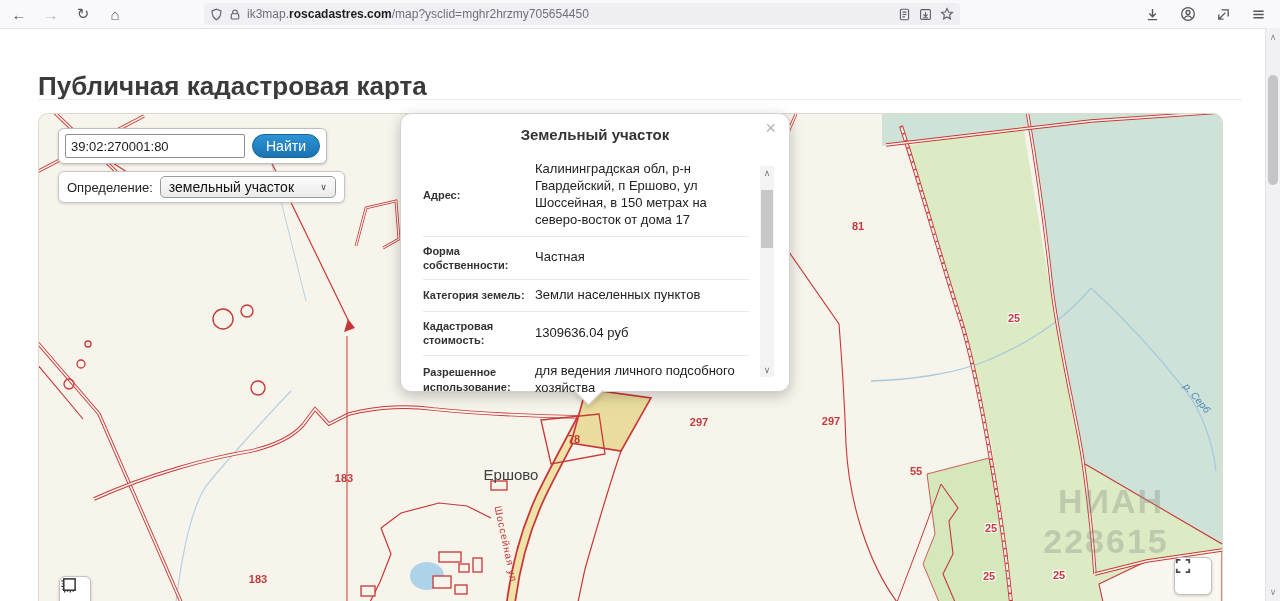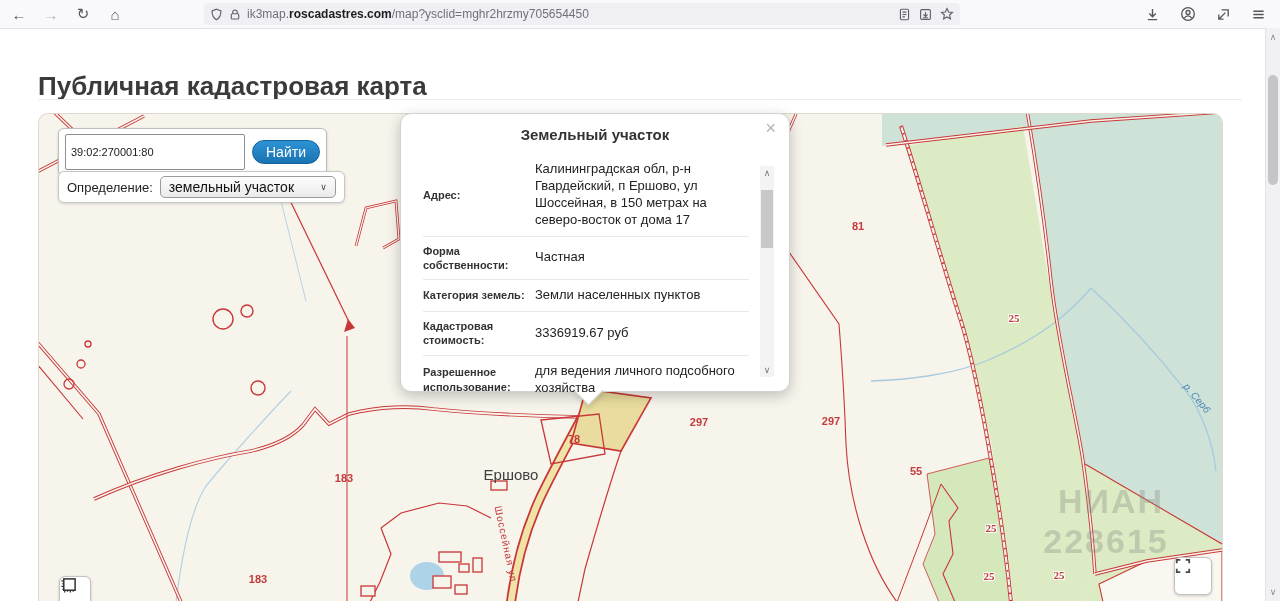--- a/index.html
+++ b/index.html
@@ -30,31 +30,31 @@
   .pagescroll .arr{position:absolute;left:0;width:14px;text-align:center;color:#8a8a90;font-size:9px;}
   .pagescroll .thumb{position:absolute;left:2px;top:47px;width:10px;height:110px;background:#c5c5c9;border-radius:5px;}
 
   
   .map{position:absolute;left:38px;top:113px;width:1183px;height:488px;background:#f7f4ec;
        border:1px solid #ddd9cf;border-bottom:none;border-radius:10px 10px 0 0;overflow:hidden;box-sizing:content-box;}
   .map svg{position:absolute;left:0;top:0;}
   .maplabels{position:absolute;left:0;top:0;width:100%;height:100%;pointer-events:none;}
   .maplabels span{position:absolute;transform:translate(-50%,-50%);white-space:nowrap;}
   .num{color:#c33b3b;font-weight:bold;font-size:11px;}
-  .halo{text-shadow:-1px -1px 0 #fff,1px -1px 0 #fff,-1px 1px 0 #fff,1px 1px 0 #fff;font-family:Liberation Serif, serif;}
+  .halo{text-shadow:-1px -1px 0 #fff,1px -1px 0 #fff,-1px 1px 0 #fff,1px 1px 0 #fff;}
   .place{color:#3f3f3f;font-size:15px;}
   .street{color:#c33b3b;font-size:10px;transform:translate(-50%,-50%) rotate(78deg)!important;letter-spacing:1px;}
   .river{color:#4a86b4;font-size:10px;font-style:italic;transform:translate(-50%,-50%) rotate(50deg)!important;}
   .watermark{color:#878d87;opacity:.35;font-weight:bold;font-size:34px;letter-spacing:2px;}
 
   
   .sbox{position:absolute;left:19px;top:14px;background:#fff;border:1px solid #bdbdbd;border-radius:6px;
         box-shadow:0 1px 3px rgba(0,0,0,.18);padding:5px 6px;display:flex;align-items:center;gap:7px;z-index:5;}
-  .sbox input{width:168px;height:20px;border:1px solid #8f8f8f;border-radius:2px;font-size:11px;
-              padding:7px 5px;color:#1a1a1a;font-family:inherit;}
+  .sbox input{width:168px;height:20px;border:1px solid #8f8f8f;border-radius:2px;font-size:13px;
+              padding:1px 5px;color:#1a1a1a;font-family:inherit;}
   .findbtn{background:linear-gradient(#2d93d4,#1b73b2);border:1px solid #15639c;color:#fff;font-size:14px;
            padding:3px 13px;border-radius:12px;cursor:pointer;font-family:inherit;}
   .fbox{position:absolute;left:19px;top:57px;background:#fff;border:1px solid #c6c6c6;border-radius:6px;
         box-shadow:0 1px 3px rgba(0,0,0,.15);padding:4px 8px;display:flex;align-items:center;gap:7px;z-index:5;}
   .flabel{font-size:13px;color:#222;}
   .fselect{display:flex;align-items:center;justify-content:space-between;width:158px;border:1px solid #9a9a9a;
            border-radius:5px;background:linear-gradient(#fdfdfd,#eaeaea);padding:2px 8px;font-size:14px;color:#111;cursor:pointer;}
   .fselect .chev{color:#444;font-size:9px;margin-left:8px;}
 
   .mapbtn{position:absolute;background:#fff;border:1px solid #c2c2c2;border-radius:6px;
@@ -271,21 +271,21 @@
       <div class="prow">
         <div class="plabel">Форма собственности:</div>
         <div class="pvalue">Частная</div>
       </div>
       <div class="prow">
         <div class="plabel">Категория земель:</div>
         <div class="pvalue">Земли населенных пунктов</div>
       </div>
       <div class="prow">
         <div class="plabel">Кадастровая стоимость:</div>
-        <div class="pvalue">3336919.67 руб</div>
+        <div class="pvalue">1309636.04 руб</div>
       </div>
       <div class="prow">
         <div class="plabel">Разрешенное использование:</div>
         <div class="pvalue">для ведения личного подсобного хозяйства</div>
       </div>
     </div>
   <div class="pscroll">
     <span class="arr" style="top:2px">∧</span>
     <div class="thumb"></div>
     <span class="arr" style="bottom:2px">∨</span>

